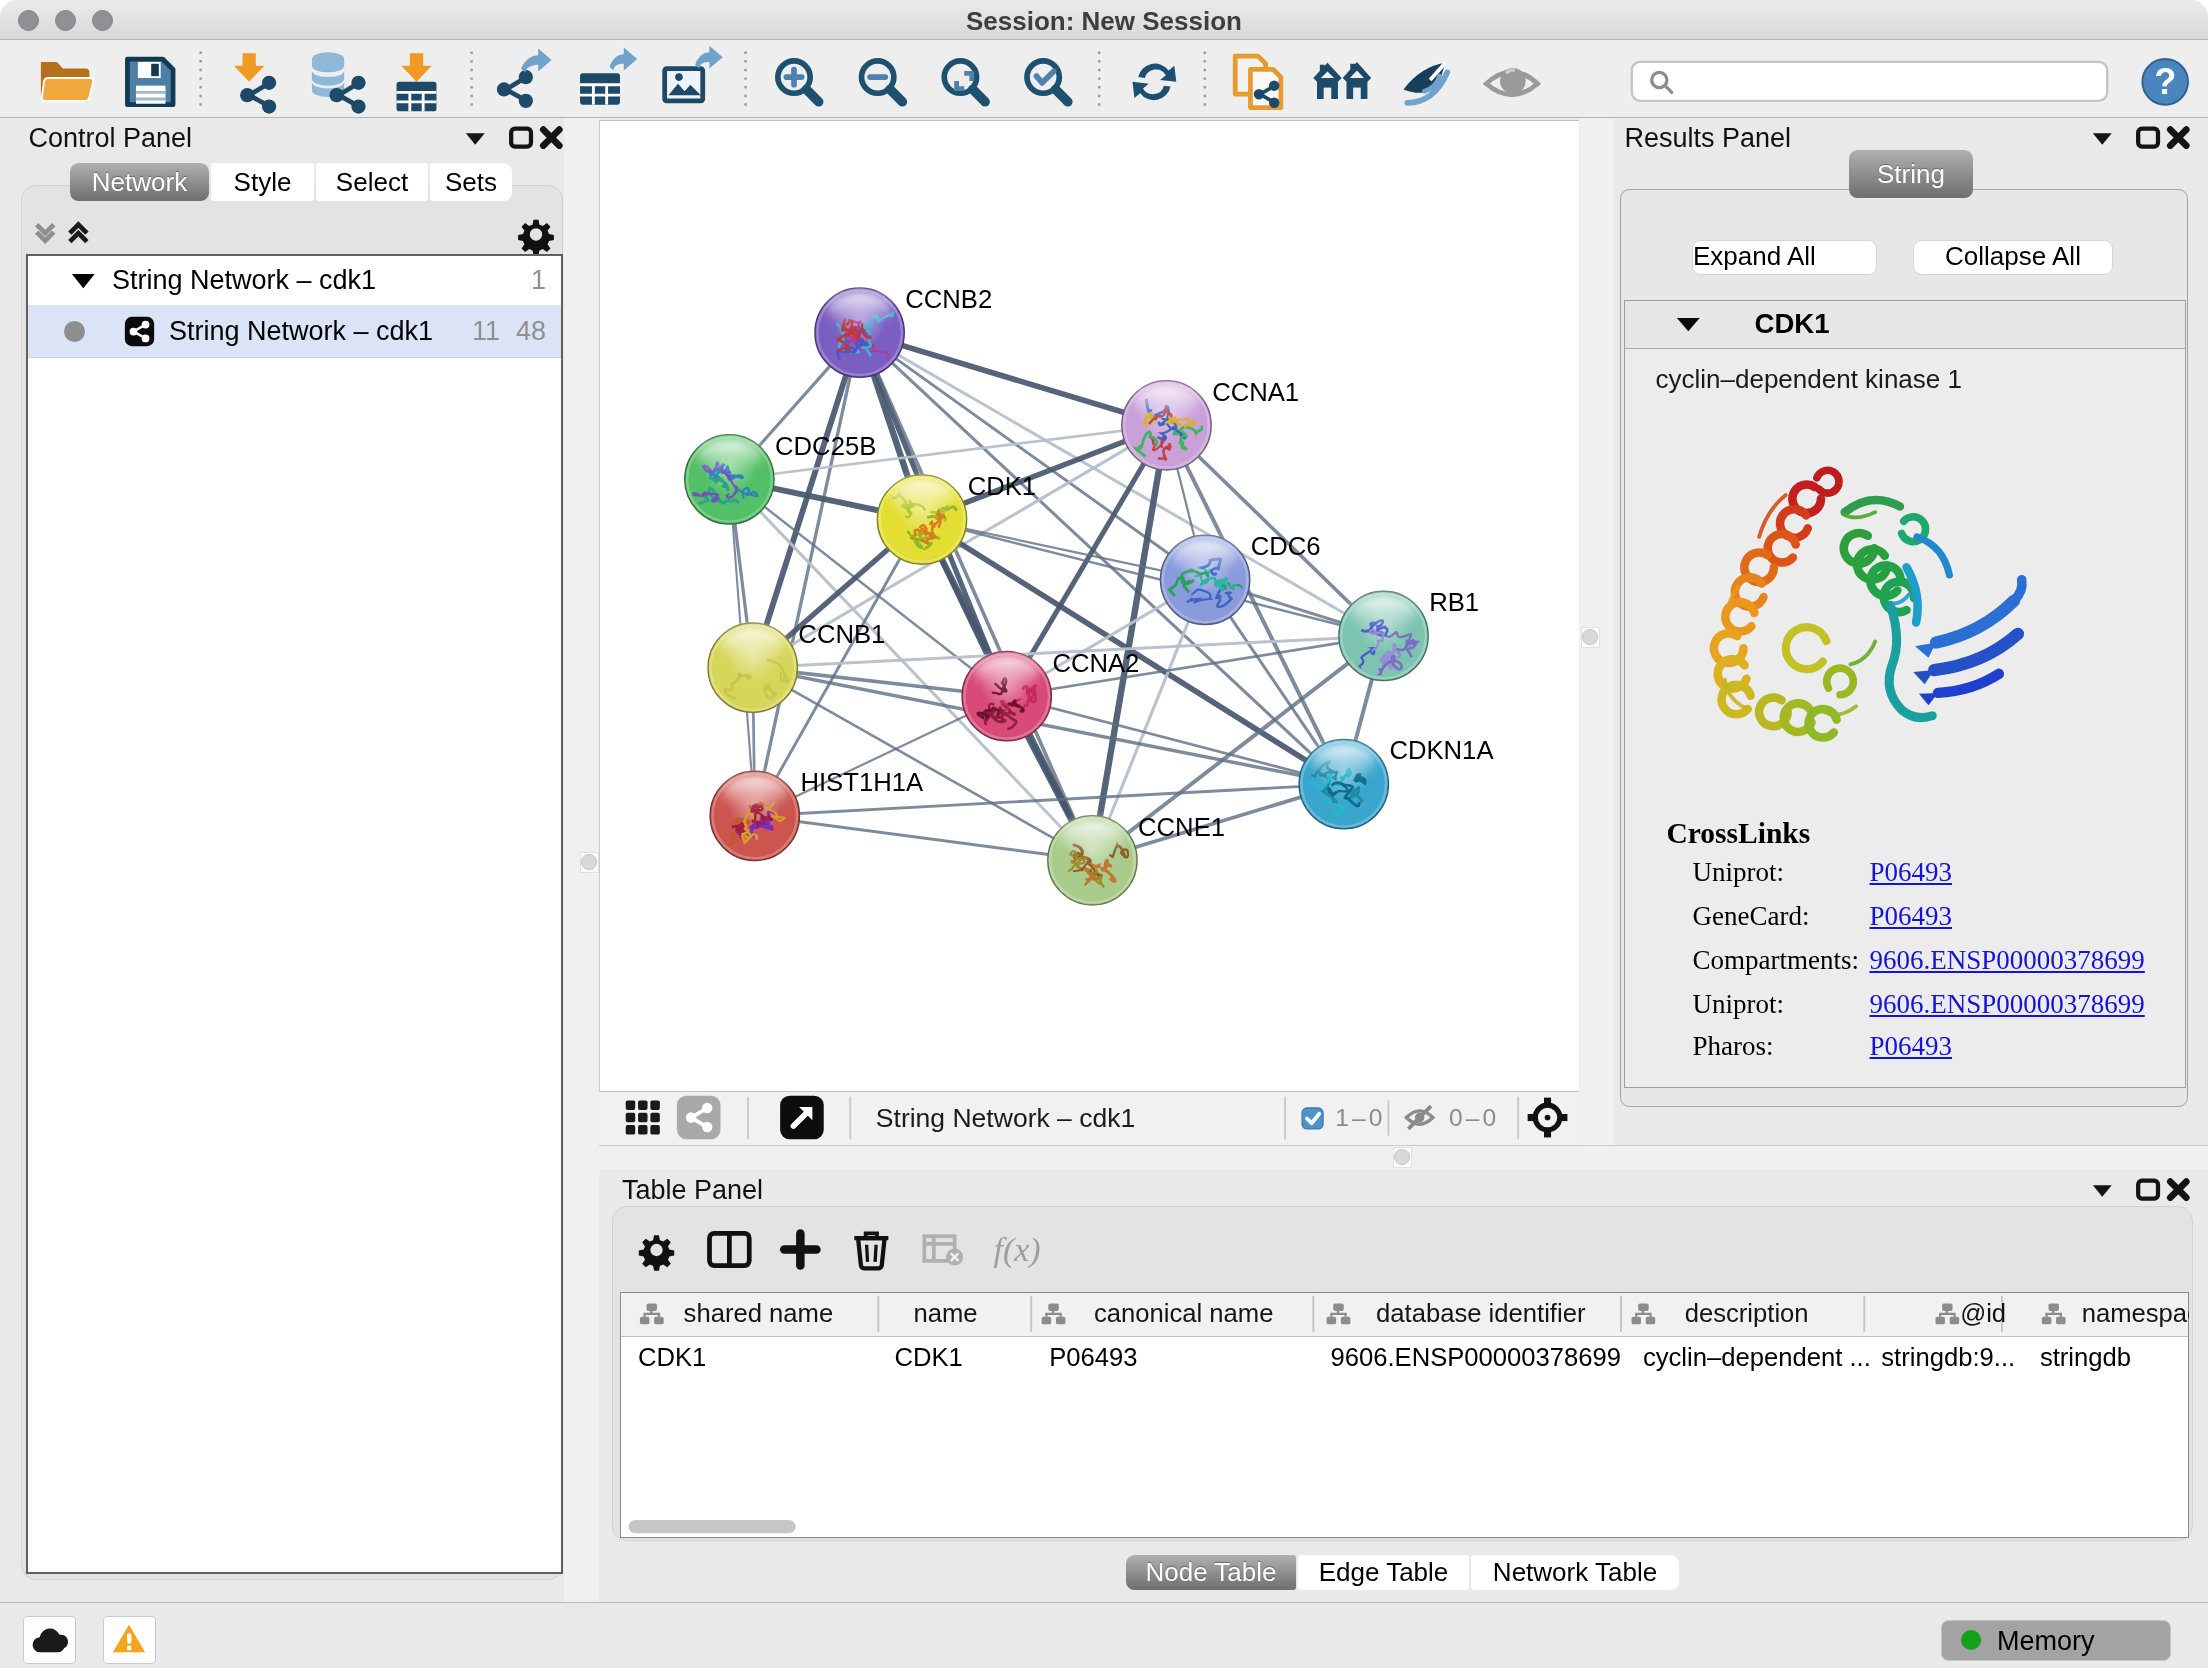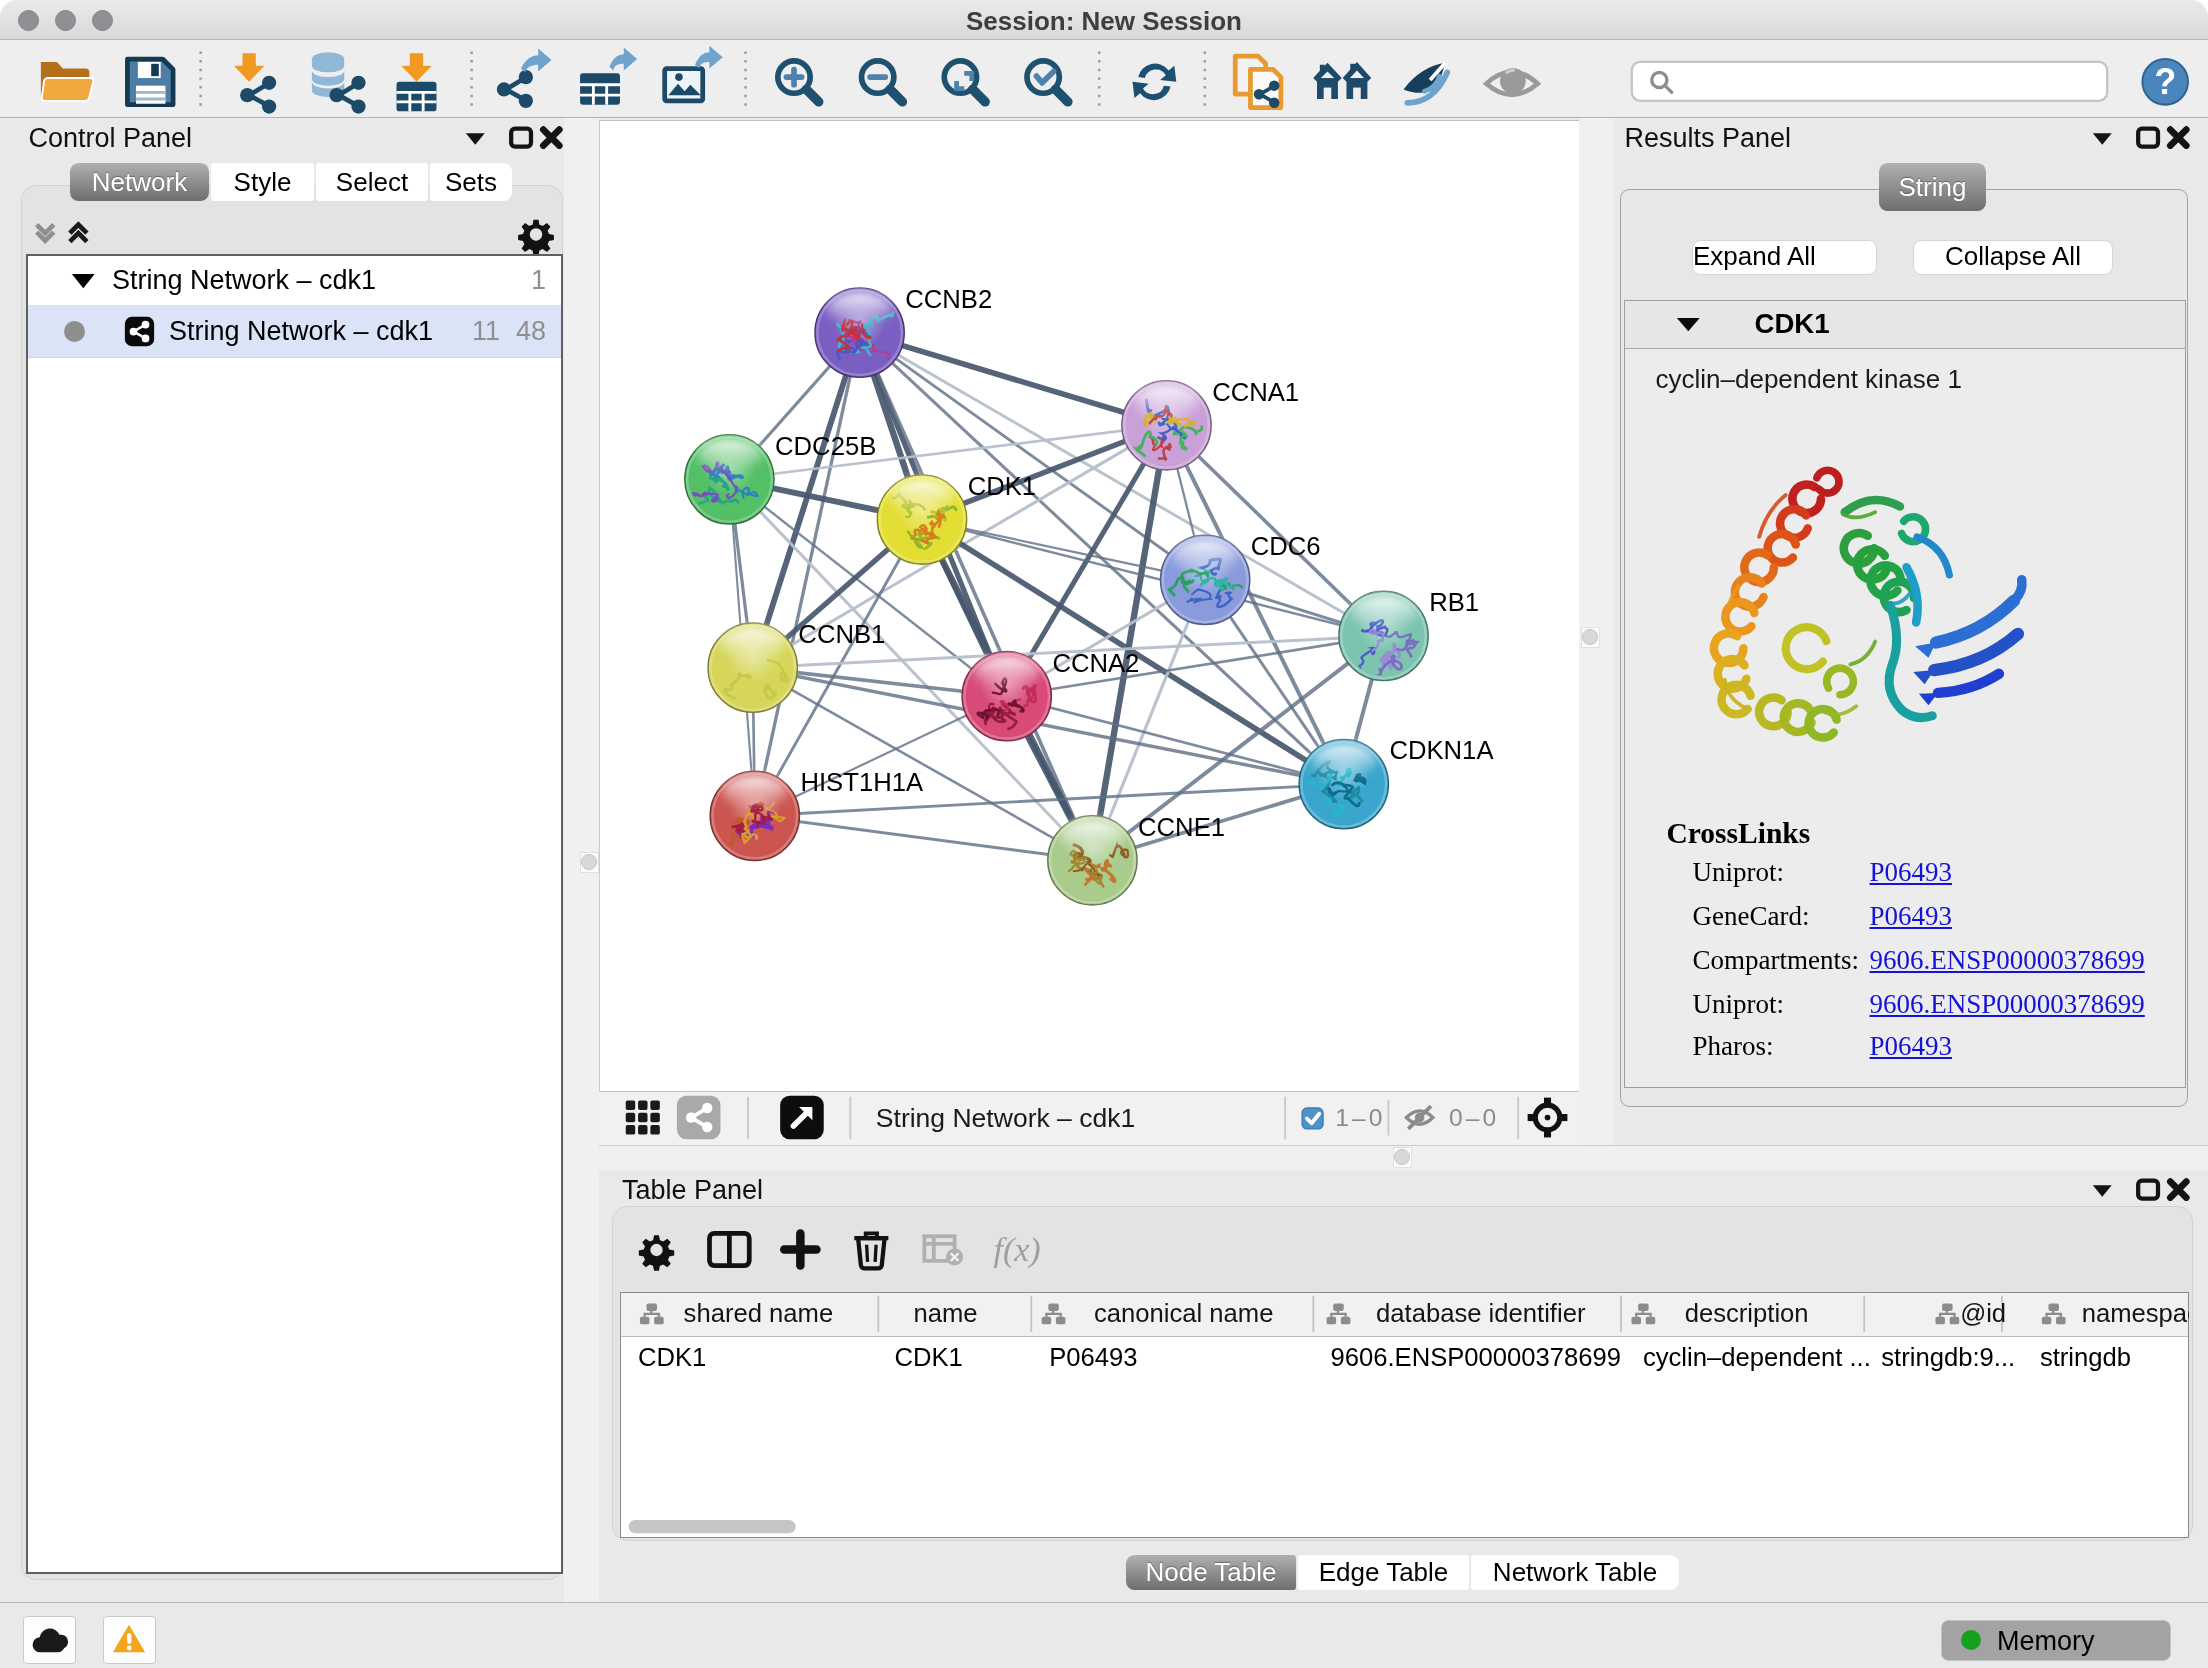--- a/index.html
+++ b/index.html
@@ -672,21 +672,21 @@
   <div class="abs" style="left:1581px;top:627px;width:17px;height:19px;background:#fbfbfb;border:1px solid #e0e0e0;"></div>
   <div class="abs" style="left:1582px;top:629px;width:14.3px;height:14.3px;border-radius:50%;background:#d9d9d9;border:1px solid #c2c2c2;"></div>
   <div id="results" class="abs">
     <div class="abs ptitle" style="left:10.5px;top:4.8px;">Results Panel</div>
     <svg class="abs" style="left:470px;top:3.8px;" width="114" height="34" viewBox="0 0 120 36">
       <path d="M9,12 h20 l-10,12 z" fill="#141414"></path>
       <rect x="57" y="7" width="21" height="19" rx="4" fill="none" stroke="#141414" stroke-width="4.5"></rect>
       <path d="M91,8 l17,17 M108,8 l-17,17" stroke="#141414" stroke-width="7" stroke-linecap="round"></path>
     </svg>
     <div class="abs roundbox" style="left:5.7px;top:71px;width:568px;height:918px;background:#e7e7e7;border:1.9px solid #a2a2a2;border-radius:9.5px;"></div>
-    <div class="abs tab tabsel" style="left:235px;top:45px;width:107px;height:48px;line-height:48px;margin-left:30px;">String</div>
+    <div class="abs tab tabsel" style="left:235px;top:32px;width:124px;height:48px;line-height:48px;">String</div>
     <div class="abs" style="left:78px;top:122px;width:185px;height:35px;background:#ffffff;border:1.9px solid #d4d4d4;border-radius:8.6px;box-sizing:border-box;text-align:left;line-height:31px;font-size:26px;color:#000;">Expand All</div>
     <div class="abs" style="left:299px;top:122px;width:200px;height:35px;background:#ffffff;border:1.9px solid #d4d4d4;border-radius:8.6px;box-sizing:border-box;text-align:center;line-height:31px;font-size:26px;color:#000;">Collapse All</div>
     <div class="abs" style="left:9.5px;top:182px;width:562px;height:788px;background:#ececec;border:1.9px solid #9e9e9e;box-sizing:border-box;">
       <div style="position:absolute;left:0;top:0;width:100%;height:48px;background:#e6e6e6;border-bottom:1.9px solid #ababab;box-sizing:border-box;"></div>
       <svg style="position:absolute;left:50px;top:15px;" width="28.5" height="19" viewBox="0 0 30 20">
           <path d="M2,2 h24 l-12,14 z" fill="#0a0a0a"></path>
         </svg>
       <div style="position:absolute;left:130px;top:6.7px;font-size:27.6px;font-weight:bold;color:#000;">CDK1</div>
       <div style="position:absolute;left:31px;top:63px;font-size:26px;color:#1a1a1a;">cyclin–dependent kinase 1</div>
       <svg style="position:absolute;left:39px;top:152px;" width="371" height="319" viewBox="0 0 390 335">

